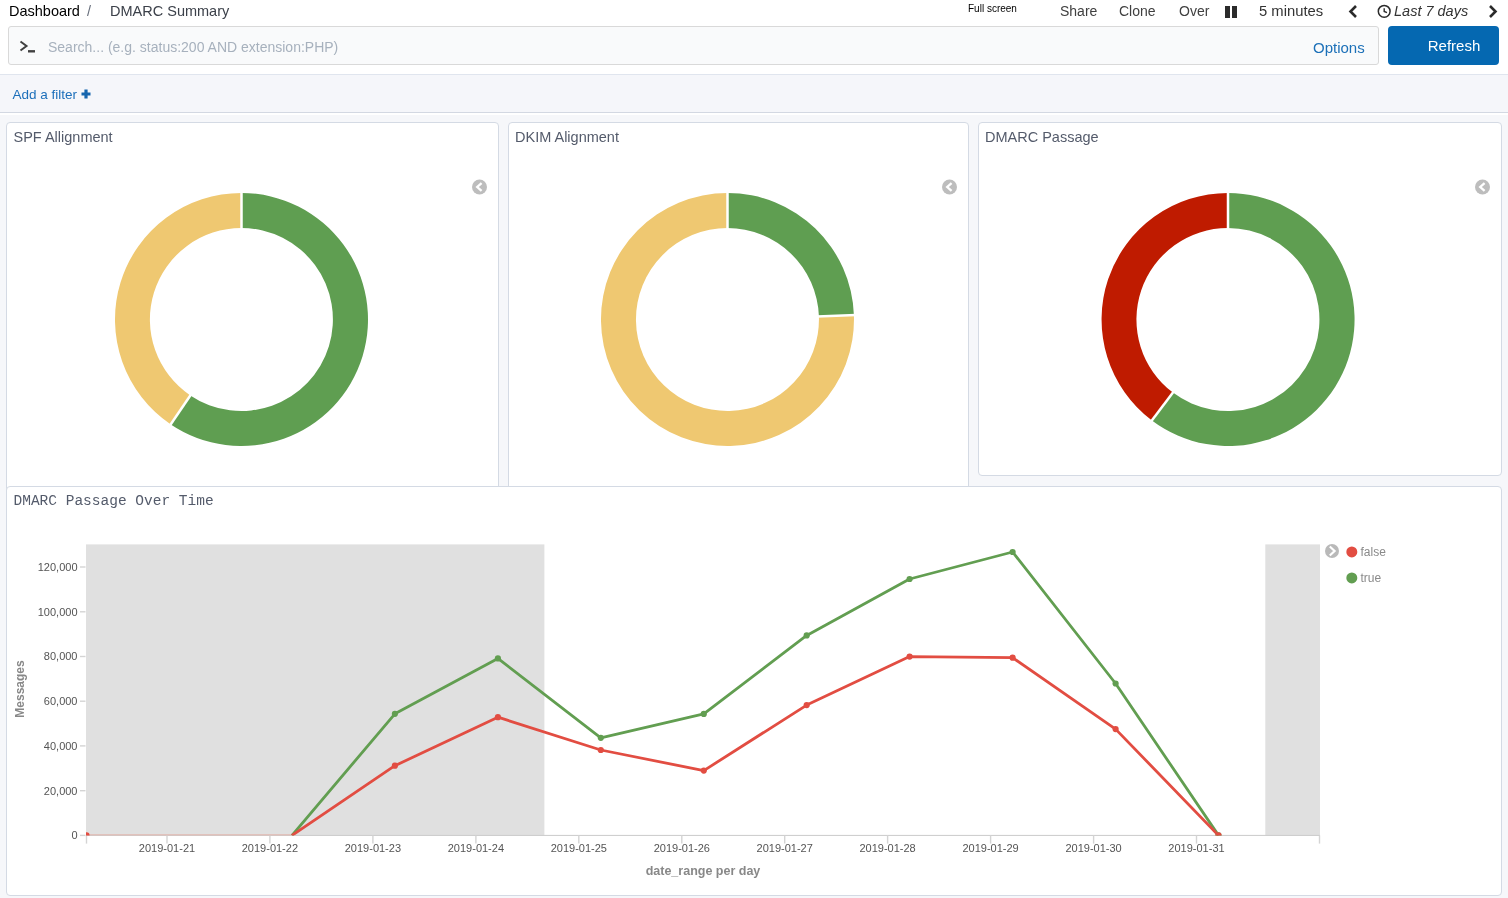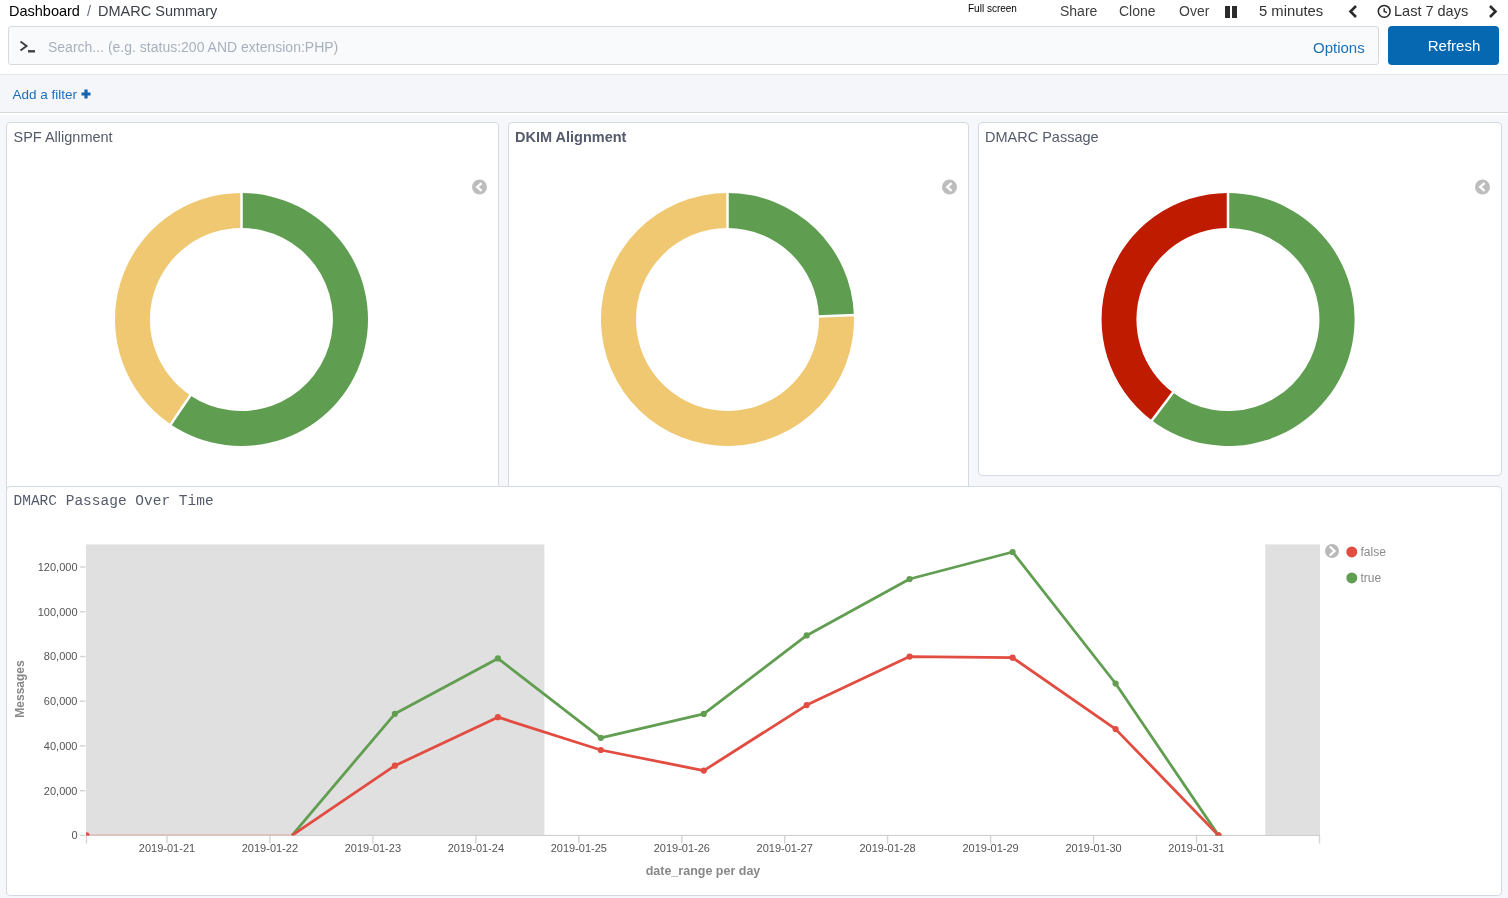--- a/index.html
+++ b/index.html
@@ -4,38 +4,38 @@
 html,body { width:1508px; height:898px; background:#fff; font-family:"Liberation Sans", sans-serif; overflow:hidden; position:relative; }
 .abs { position:absolute; }
 .panel { position:absolute; background:#fff; border:1px solid #d4dae4; border-radius:4px; }
 .ptitle { position:absolute; left:6.5px; font-size:14.5px; color:#545b6b; }
 </style></head>
 <body>
 
 <div class="abs" style="left:9px; top:3px; font-size:14.5px; color:#69707d;">
   <span style="color:#000000;">Dashboard</span>
   <span style="color:#69707d; padding:0 3px;">/</span>
-  <span style="color:#3c414a;">DMARC Summary</span>
+  <span style="color:#3c414a;margin-left:12px;">DMARC Summary</span>
 </div>
 
 <div class="abs" style="left:968px; top:3px; font-size:10px; color:#000000; white-space:nowrap;">Full screen</div>
 <div class="abs" style="left:1060px; top:3px; font-size:14px; color:#404040;">Share</div>
 <div class="abs" style="left:1119px; top:3px; font-size:14px; color:#404040;">Clone</div>
 <div class="abs" style="left:1179px; top:3px; font-size:14px; color:#404040;">Over</div>
 <div class="abs" style="left:1224.5px; top:6px; width:5.2px; height:12px; background:#2b2b2b;"></div>
 <div class="abs" style="left:1232.3px; top:6px; width:5.2px; height:12px; background:#2b2b2b;"></div>
 <div class="abs" style="left:1259px; top:2.5px; font-size:14.8px; color:#333;">5 minutes</div>
 <svg class="abs" style="left:1347px; top:4px;" width="12" height="15">
     <path d="M9 2 L3.5 7.5 L9 13" fill="none" stroke="#2b2b2b" stroke-width="2.6"></path>
   </svg>
 <svg class="abs" style="left:1376.5px; top:4px;" width="15" height="15">
     <circle cx="7.2" cy="7.3" r="5.9" fill="none" stroke="#2b2b2b" stroke-width="1.5"></circle>
     <path d="M7.2 4.2 L7.2 7.5 L10 8.6" fill="none" stroke="#2b2b2b" stroke-width="1.4"></path>
   </svg>
-<div class="abs" style="left:1394px; top:2.5px; font-size:14.5px; color:#333;">Last 7 days</div>
+<div class="abs" style="left:1394px; top:2.5px; font-size:14.5px; color:#333;font-style:italic;">Last 7 days</div>
 <svg class="abs" style="left:1487px; top:4px;" width="12" height="15">
     <path d="M3 2 L8.5 7.5 L3 13" fill="none" stroke="#2b2b2b" stroke-width="2.6"></path>
   </svg>
 
 <div class="abs" style="left:8.4px; top:26.4px; width:1371px; height:39px; background:#f9fafb; border:1px solid #d9d9d9; border-radius:3px;"></div>
 <svg class="abs" style="left:19px; top:40px;" width="20" height="15">
     <path d="M1.5 1.5 L7.5 6 L1.5 10.5" fill="none" stroke="#404040" stroke-width="2"></path>
     <line x1="9" y1="11.3" x2="16" y2="11.3" stroke="#404040" stroke-width="2.4"></line>
   </svg>
 <div class="abs" style="left:48px; top:39px; font-size:14px; color:#a7b1bd;">Search... (e.g. status:200 AND extension:PHP)</div>
@@ -46,21 +46,21 @@
 <div class="abs" style="left:12.5px; top:86.5px; font-size:13.5px; color:#1c6fba;">Add a filter</div>
 <svg class="abs" style="left:80.5px; top:88.5px;" width="10" height="10">
     <path d="M5 0.5 V9.5 M0.5 5 H9.5" stroke="#1565ae" stroke-width="3.2"></path>
   </svg>
 
 <div class="abs" style="left:0; top:114.5px; width:1508px; height:783.5px; background:#f6f7fa;"></div>
 
 <div class="panel" style="left:6px; top:122px; width:492.5px; height:456px;">
     <div class="ptitle" style="top:6px;">SPF Allignment</div>
   </div>
-<div class="panel" style="left:507.5px; top:122px; width:461px; height:452px;font-weight:bold;">
+<div class="panel" style="left:507.5px; top:122px; width:461px; height:452px;">
     <div class="ptitle" style="top:6px;">DKIM Alignment</div>
   </div>
 <div class="panel" style="left:977.5px; top:122px; width:524px; height:353.5px;">
     <div class="ptitle" style="top:6px;">DMARC Passage</div>
   </div>
 <div class="panel" style="left:6px; top:485.7px; width:1495.5px; height:410.4px;font-family:Liberation Mono, monospace;">
     <div class="ptitle" style="top:6px;">DMARC Passage Over Time</div>
   </div>
 
 <svg class="abs" style="left:0; top:0;" width="1508" height="898">

